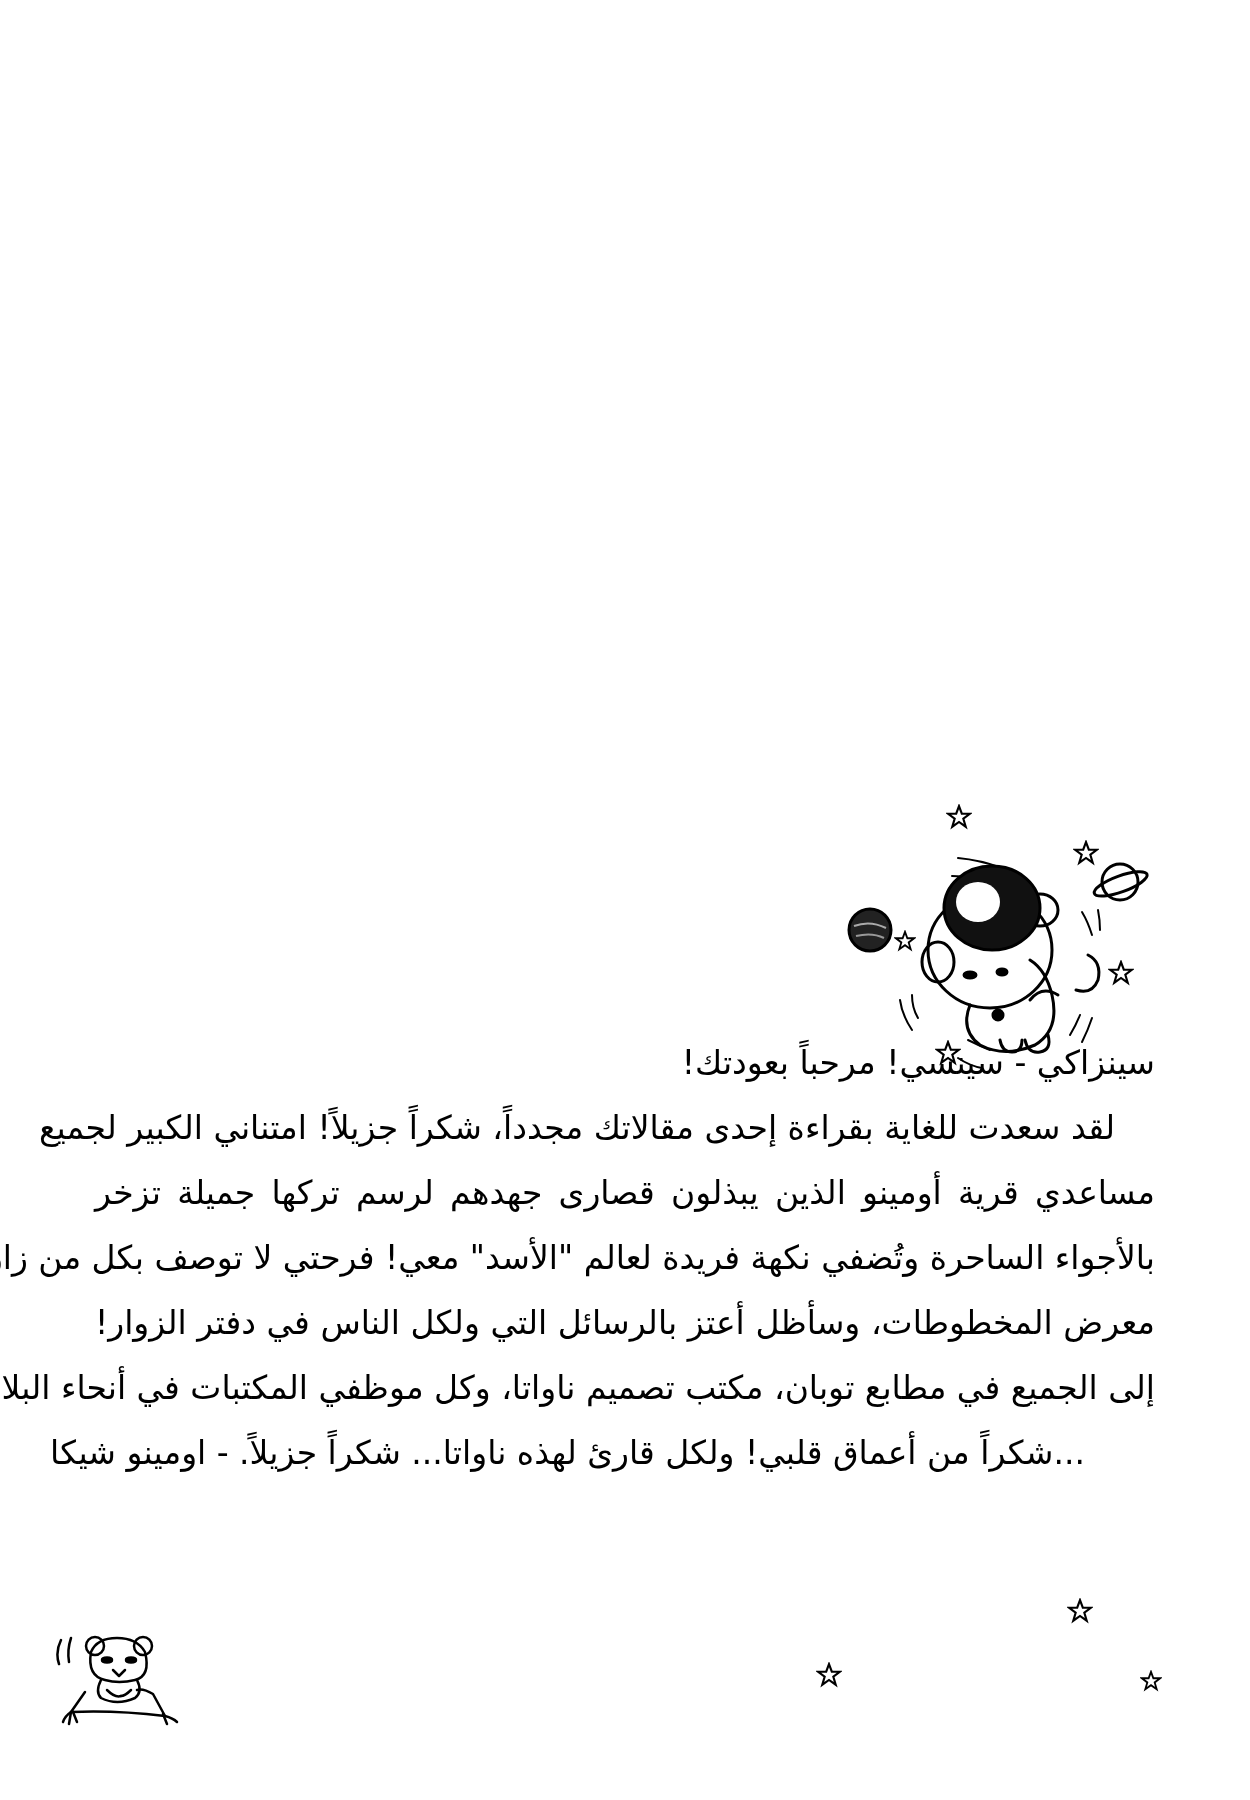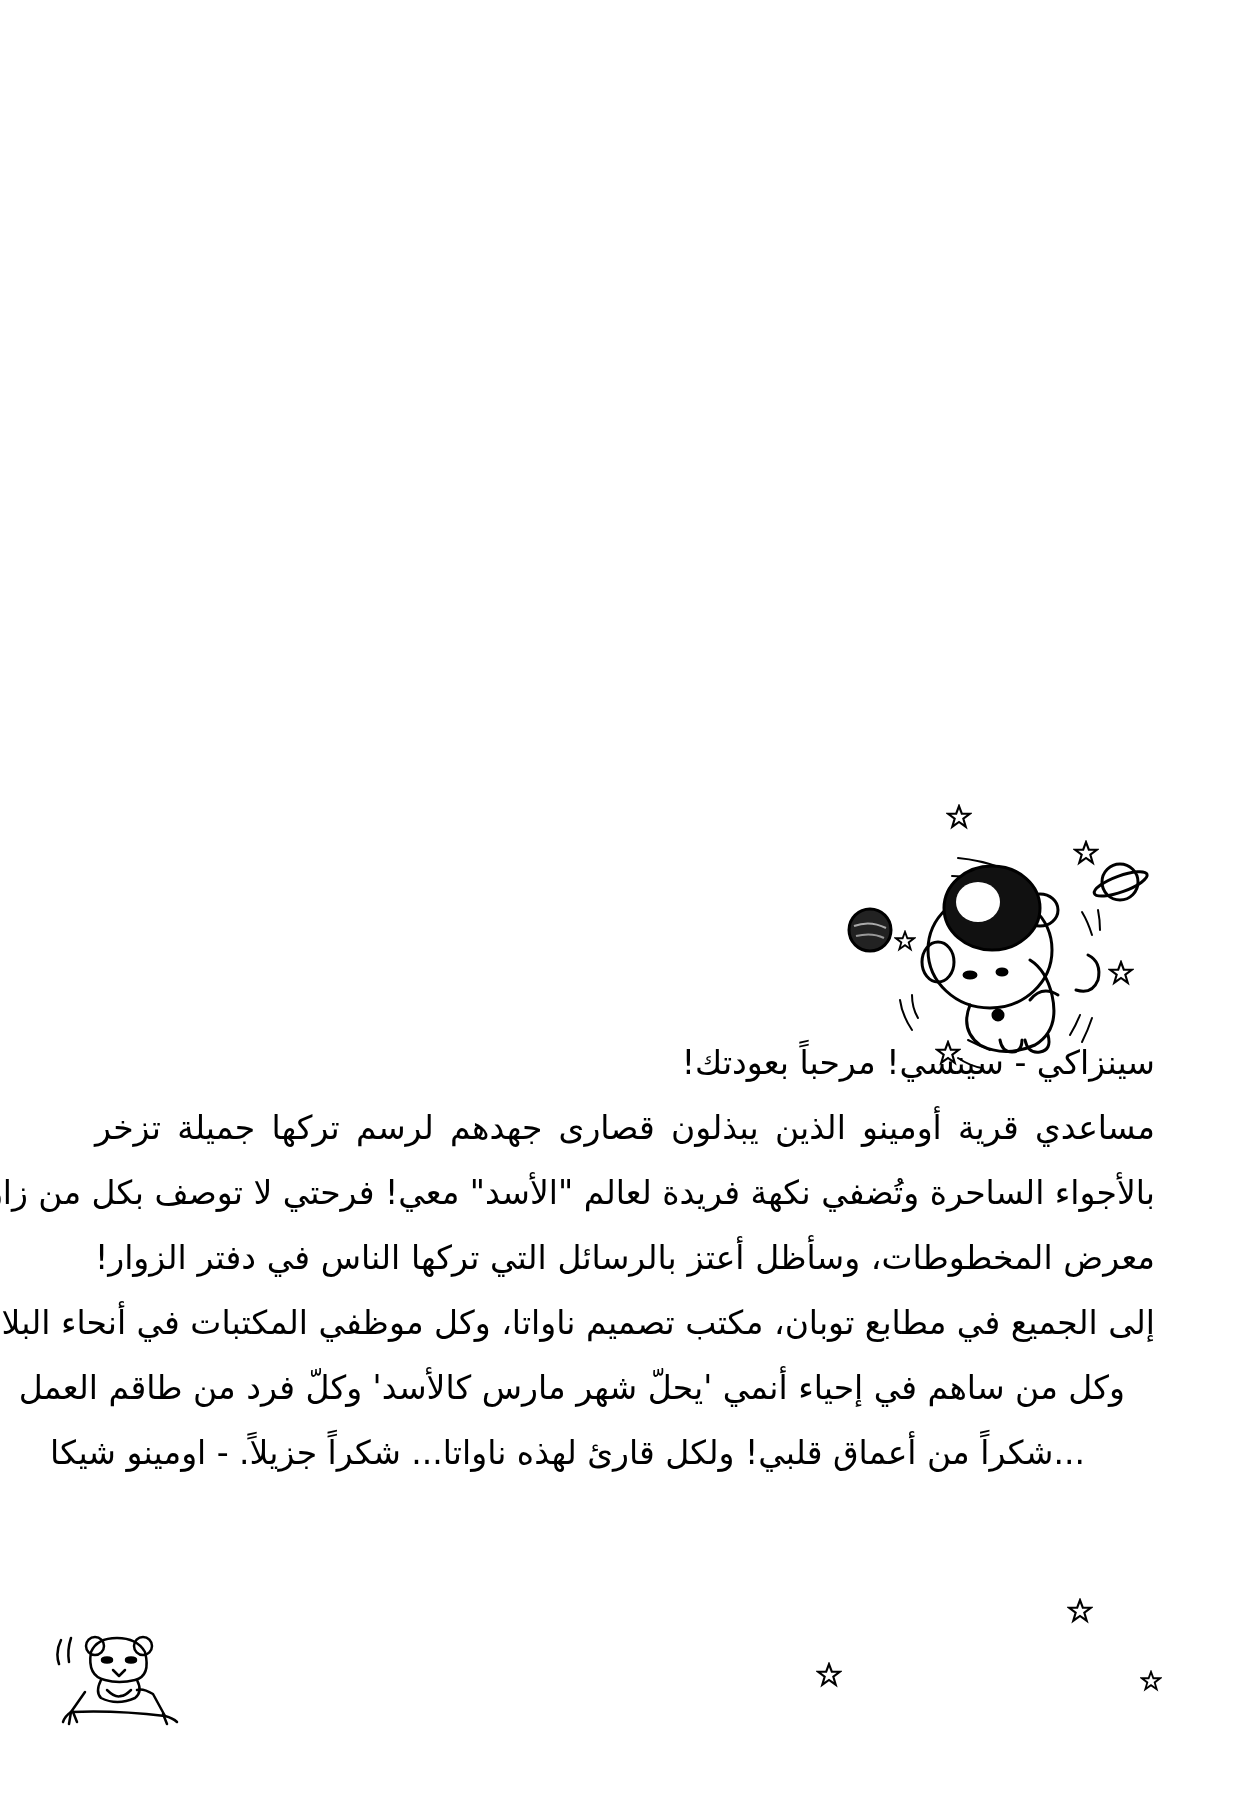--- a/index.html
+++ b/index.html
@@ -137,25 +137,25 @@
       <polygon points="12,2 14.6,9 22,9 16,13.6 18.2,21 12,16.6 5.8,21 8,13.6 2,9 9.4,9" fill="none" stroke="#000" stroke-width="2"></polygon>
     </svg>
   <svg class="star" style="left:1140px; top:1670px; width:22px; height:22px;" viewBox="0 0 24 24">
       <polygon points="12,2 14.6,9 22,9 16,13.6 18.2,21 12,16.6 5.8,21 8,13.6 2,9 9.4,9" fill="none" stroke="#000" stroke-width="2"></polygon>
     </svg>
 
   <div class="text-block">
     <div class="greeting-wrap">
       <span class="line">سينزاكي - سينسي! مرحباً بعودتك!</span>
     </div>
+    <span class="line full l2">لقد سعدت للغاية بقراءة إحدى مقالاتك مجدداً، شكراً جزيلاً! امتناني الكبير لجميع</span>
     <span class="line full">مساعدي قرية أومينو الذين يبذلون قصارى جهدهم لرسم تركها جميلة تزخر</span>
     <span class="line full">بالأجواء الساحرة وتُضفي نكهة فريدة لعالم "الأسد" معي! فرحتي لا توصف بكل من زار</span>
-    <span class="line full l5">معرض المخطوطات، وسأظل أعتز بالرسائل التي تركها الناس في دفتر الزوار!</span>
+    <span class="line full l5">معرض المخطوطات، وسأظل أعتز بالرسائل التي ولكل الناس في دفتر الزوار!</span>
     <span class="line full">إلى الجميع في مطابع توبان، مكتب تصميم ناواتا، وكل موظفي المكتبات في أنحاء البلاد،</span>
-    <span class="line full l7">وكل من ساهم في إحياء أنمي 'يحلّ شهر مارس كالأسد' وكلّ فرد من طاقم العمل</span>
     <span class="line full l8">...شكراً من أعماق قلبي! ولكل قارئ لهذه ناواتا... شكراً جزيلاً. - اومينو شيكا</span>
   </div>
 
   <svg class="art" style="left:55px; top:1632px;" width="130" height="100" viewBox="0 0 130 100">
     <g fill="none" stroke="#000" stroke-width="2.5" stroke-linecap="round" stroke-linejoin="round">
       <path d="M6 8 Q0 20 4 32"></path>
       <path d="M16 6 Q12 18 14 30"></path>
       <circle cx="40" cy="14" r="9"></circle>
       <circle cx="88" cy="14" r="9"></circle>
       <path d="M36 20 Q32 44 50 48 Q64 52 80 48 Q96 44 90 20 Q82 6 62 6 Q42 6 36 20"></path>

